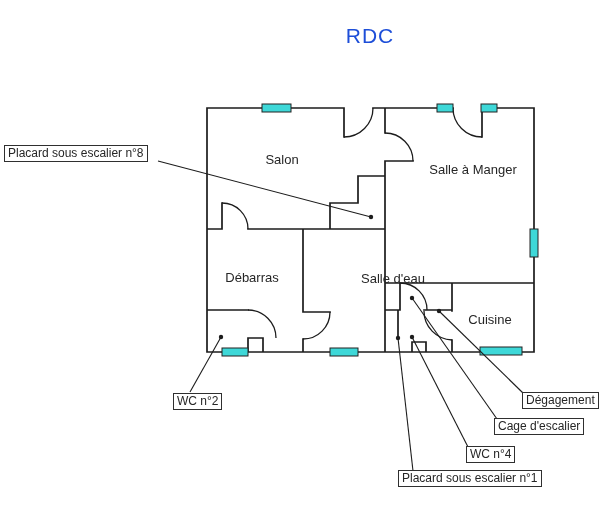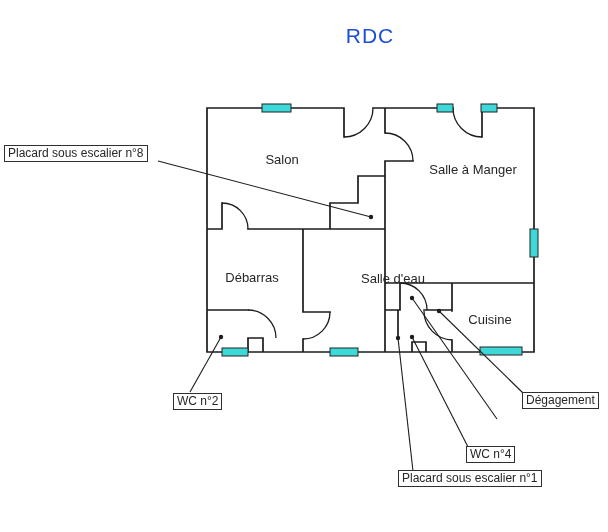--- a/index.html
+++ b/index.html
@@ -116,16 +116,17 @@
 
   <div class="room-label rl-salon">Salon</div>
   <div class="room-label rl-salle-a-manger">Salle à Manger</div>
   <div class="room-label rl-debarras">Débarras</div>
   <div class="room-label rl-salle-deau">Salle d'eau</div>
   <div class="room-label rl-cuisine">Cuisine</div>
 
   <div class="callout co-placard2">Placard sous escalier n°8</div>
   <div class="callout co-wc2">WC n°2</div>
   <div class="callout co-degagement">Dégagement</div>
+  <div class="callout co-cage">Cage d'escalier</div>
   <div class="callout co-wc1">WC n°4</div>
   <div class="callout co-placard1">Placard sous escalier n°1</div>
 
 </div>
 
 </body></html>

